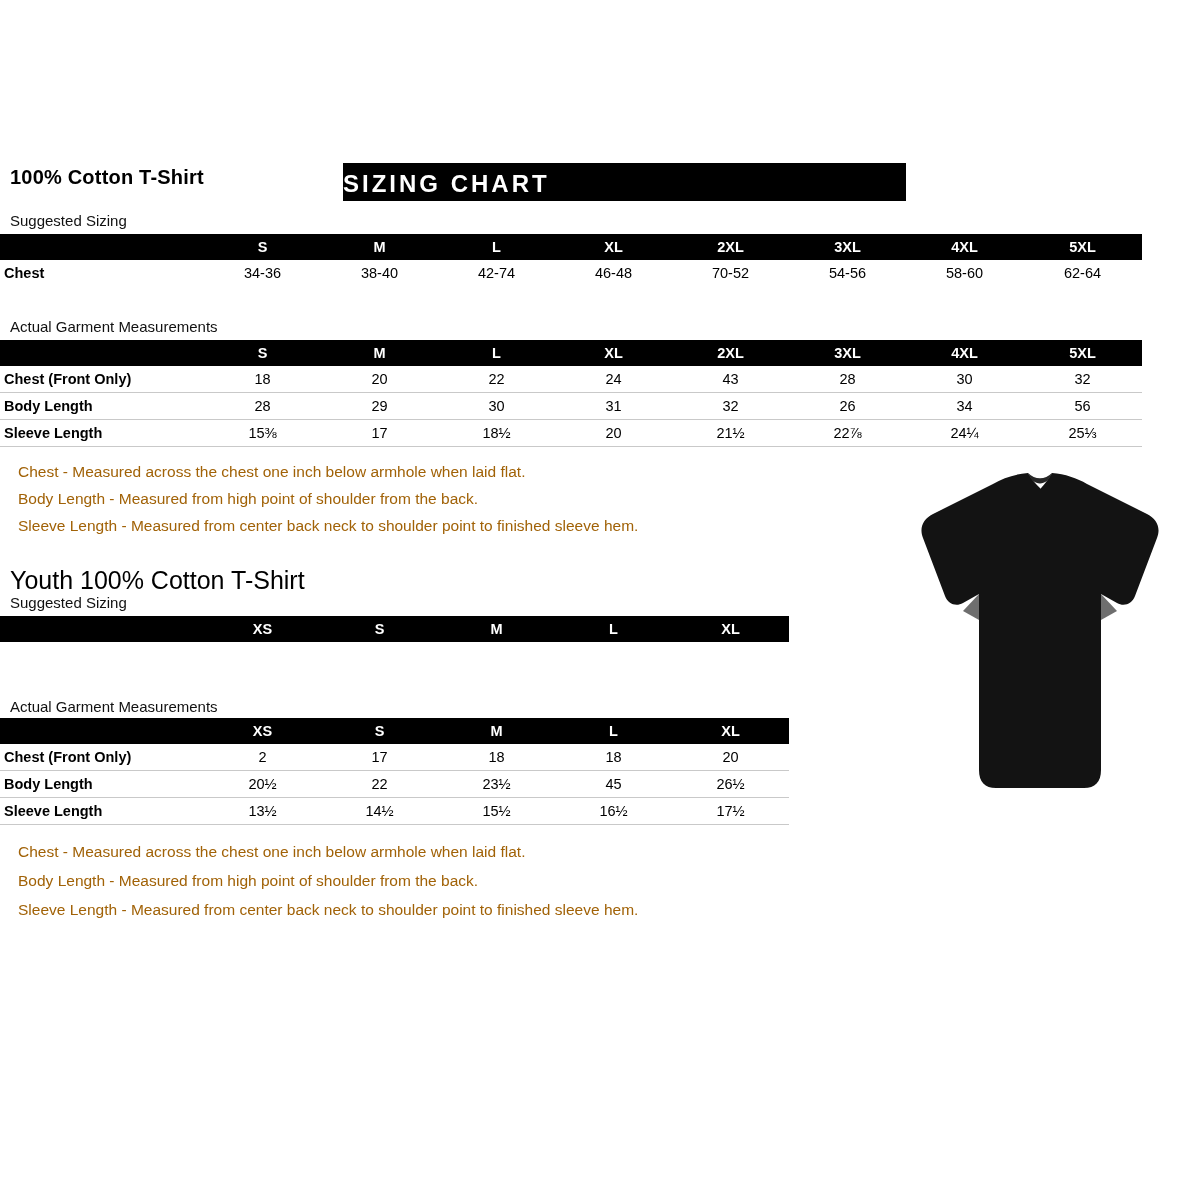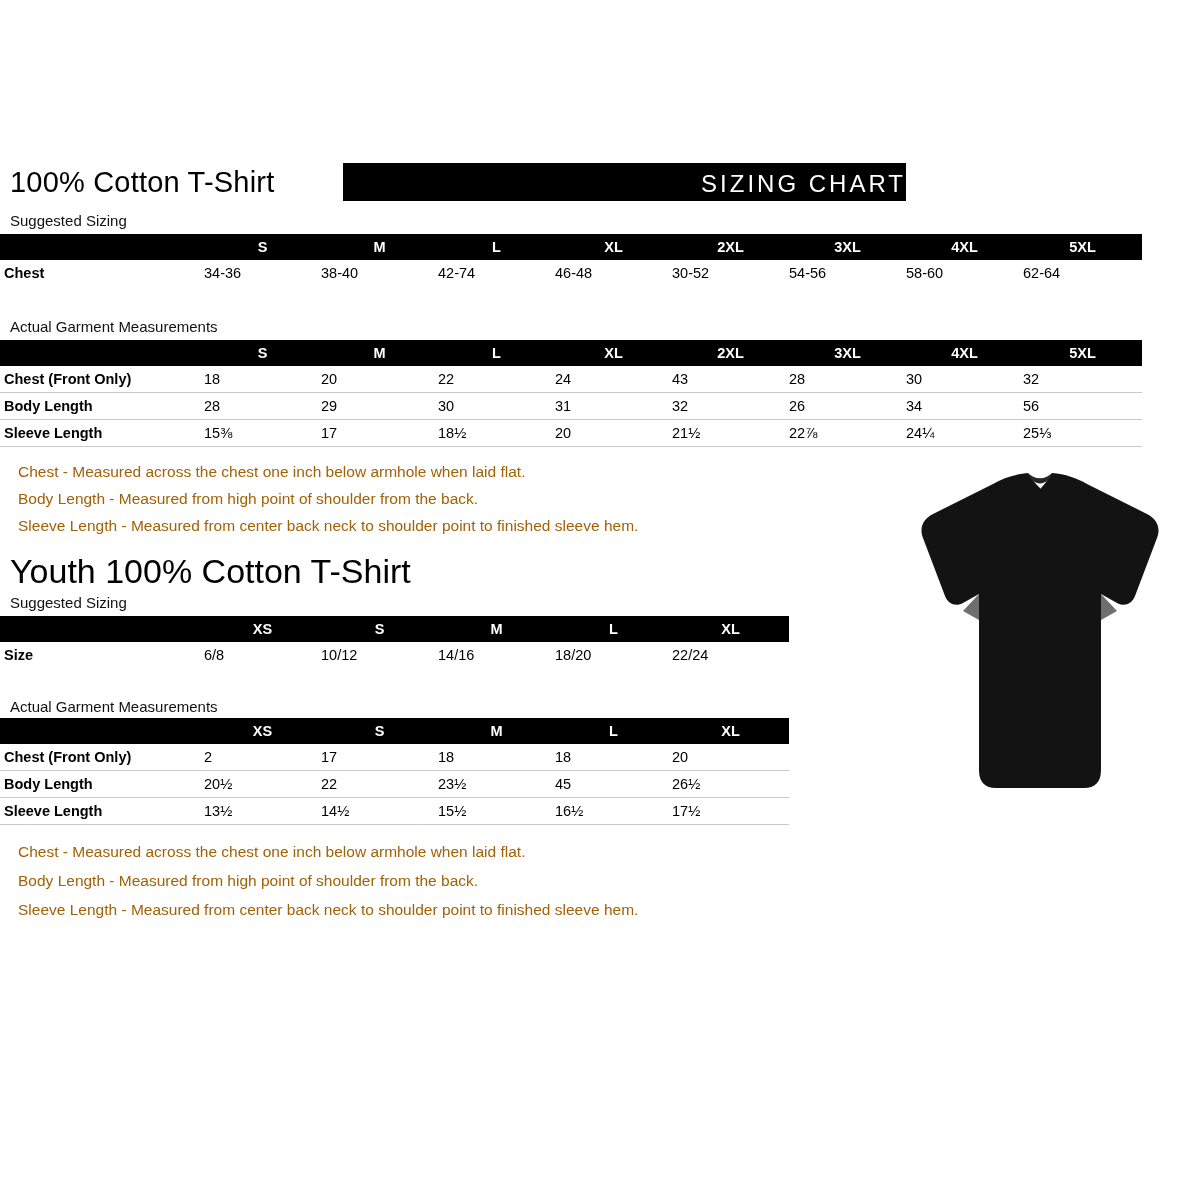--- a/index.html
+++ b/index.html
@@ -20,41 +20,41 @@
     left: 0; top: 0;
     width: 1200px;
     height: 1200px;
   }
 
   
   .adult-title {
     position: absolute;
     left: 10px;
     top: 166px;
-    font-size: 29px;
-    font-weight: 400;
+    font-size: 20px;
+    font-weight: 700;
     letter-spacing: 0.2px;
     white-space: nowrap;
   }
   .sizing-chart-banner {
     position: absolute;
     left: 343px;
     top: 163px;
     width: 563px;
     height: 38px;
     background: #000000;
   }
   .sizing-chart-banner span {
     position: absolute;
     left: 0; right: 0;
     top: 7px;
-    text-align: right;
+    text-align: left;
     color: #ffffff;
     font-size: 24px;
-    font-weight: 400;
+    font-weight: 700;
     letter-spacing: 3px;
   }
 
   .label-line {
     position: absolute;
     left: 10px;
     font-size: 15px;
     color: #111;
     white-space: nowrap;
   }
@@ -78,20 +78,21 @@
     text-align: center;
     height: 26px;
     vertical-align: middle;
   }
   .hdr-row td.rowlabel {
     background: #000000;
   }
   .data-row td {
     height: 26px;
     vertical-align: middle;
+    text-align: center;
     font-size: 14.5px;
     color: #000;
     border-bottom: 1px solid #c9c9c9;
   }
   .data-row td.rowlabel {
     text-align: left;
     font-weight: 700;
     padding-left: 4px;
   }
   .data-row.noline td { border-bottom: none; }
@@ -101,22 +102,22 @@
     left: 18px;
     font-size: 15.5px;
     color: #a16207;
     white-space: nowrap;
   }
 
   
   .youth-title {
     position: absolute;
     left: 10px;
-    top: 552px;
-    font-size: 34px;
+    top: 566px;
+    font-size: 25px;
     font-weight: 400;
     white-space: nowrap;
   }
 
   
   .tshirt {
     position: absolute;
     left: 895px;
     top: 470px;
     width: 290px;
@@ -159,21 +160,21 @@
         <td>3XL</td>
         <td>4XL</td>
         <td>5XL</td>
       </tr>
       <tr class="data-row noline">
         <td class="rowlabel">Chest</td>
         <td>34-36</td>
         <td>38-40</td>
         <td>42-74</td>
         <td>46-48</td>
-        <td>30-52</td>
+        <td>70-52</td>
         <td>54-56</td>
         <td>58-60</td>
         <td>62-64</td>
       </tr>
     </tbody>
   </table>
 
   <div class="label-line" style="top:318px;">Actual Garment Measurements</div>
 
   <table class="tbl" style="left:0px; top:340px; width:1142px;">
@@ -254,28 +255,20 @@
         <col style="width:117px">
     </colgroup>
     <tbody>
       <tr class="hdr-row">
         <td class="rowlabel"></td>
         <td>XS</td>
         <td>S</td>
         <td>M</td>
         <td>L</td>
         <td>XL</td>
-      </tr>
-      <tr class="data-row noline">
-        <td class="rowlabel">Size</td>
-        <td>6/8</td>
-        <td>10/12</td>
-        <td>14/16</td>
-        <td>18/20</td>
-        <td>22/24</td>
       </tr>
     </tbody>
   </table>
 
   <div class="label-line" style="top:698px;">Actual Garment Measurements</div>
 
   <table class="tbl" style="left:0px; top:718px; width:789px;">
     <colgroup>
       <col style="width:204px">
         <col style="width:117px">

